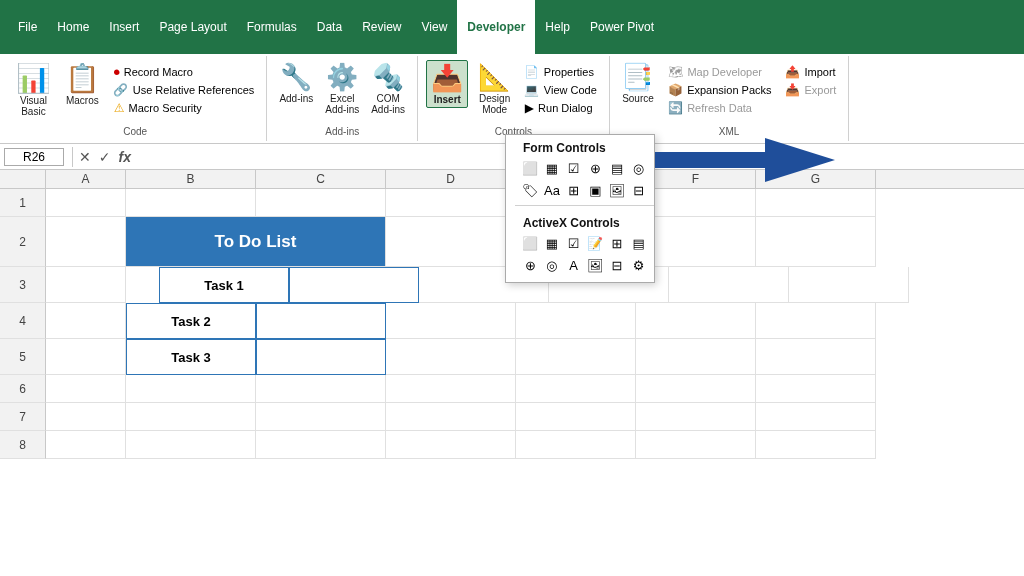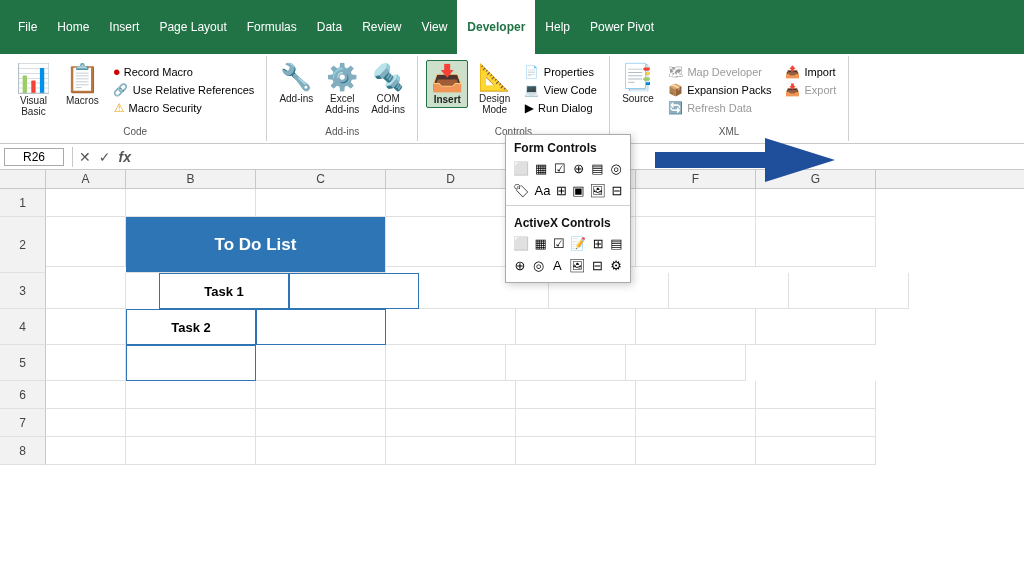--- a/index.html
+++ b/index.html
@@ -37,21 +37,21 @@
     .spreadsheet-row { display: flex; }
     .row-header { width: 46px; min-width: 46px; background: #f2f2f2; border-right: 1px solid #c8c8c8; border-bottom: 1px solid #e0e0e0; text-align: center; font-size: 12px; color: #444; padding: 2px 0; display: flex; align-items: center; justify-content: center; }
     .cell { border-right: 1px solid #e0e0e0; border-bottom: 1px solid #e0e0e0; display: flex; align-items: center; justify-content: center; font-size: 13px; }
 
     
     .todo-header { background: #2E75B6; color: #fff; font-weight: bold; font-size: 15px; }
     .todo-task { background: #fff; font-weight: bold; font-size: 13px; }
     .todo-empty { background: #fff; }
 
     
-    .dropdown-panel { position: absolute; top: 134px; left: 505px; background: #fff; border: 1px solid #aaa; box-shadow: 2px 2px 8px rgba(0,0,0,0.2); width: 126px; z-index: 100; }
+    .dropdown-panel { position: absolute; top: 134px; left: 505px; background: #fff; border: 1px solid #aaa; box-shadow: 2px 2px 8px rgba(0,0,0,0.2); width: 150px; z-index: 100; padding-left: 9px; }
     .dropdown-section-title { font-weight: 600; font-size: 12px; padding: 6px 8px 2px 8px; color: #111; }
     .dropdown-icons-row { display: flex; align-items: center; padding: 2px 6px; gap: 3px; }
     .dp-icon { width: 20px; height: 18px; display: flex; align-items: center; justify-content: center; font-size: 13px; cursor: pointer; border: 1px solid transparent; }
     .dropdown-divider { height: 1px; background: #d0d0d0; margin: 4px 0; }
 
     
     .arrow-container { position: absolute; top: 138px; left: 655px; z-index: 101; }
   </style>
 </head>
 <body>
@@ -217,21 +217,21 @@
     <div class="cell" style="width:130px; min-width:130px; height:28px;"></div>
     <div class="cell" style="width:130px; min-width:130px; height:28px;"></div>
     <div class="cell" style="width:120px; min-width:120px; height:28px;"></div>
     <div class="cell" style="width:120px; min-width:120px; height:28px;"></div>
     <div class="cell" style="width:120px; min-width:120px; height:28px;"></div>
   </div>
 
   <div class="spreadsheet-row">
     <div class="row-header">2</div>
     <div class="cell" style="width:80px; min-width:80px; height:50px;"></div>
-    <div class="cell todo-header" style="width:260px; min-width:260px; height:56px; font-size:17px; font-weight:bold; color:#fff; background:#2E75B6;">
+    <div class="cell todo-header" style="width:260px; min-width:260px; height:50px; font-size:17px; font-weight:bold; color:#fff; background:#2E75B6;">
       <span>To Do List</span>
     </div>
     <div class="cell" style="width:130px; min-width:130px; height:50px;"></div>
     <div class="cell" style="width:120px; min-width:120px; height:50px;"></div>
     <div class="cell" style="width:120px; min-width:120px; height:50px;"></div>
     <div class="cell" style="width:120px; min-width:120px; height:50px;"></div>
   </div>
 
   <div class="spreadsheet-row">
     <div class="row-header">3</div>
@@ -255,20 +255,23 @@
     <div class="cell todo-empty" style="width:130px; min-width:130px; height:36px; border: 1px solid #2E75B6;"></div>
     <div class="cell" style="width:130px; min-width:130px; height:36px;"></div>
     <div class="cell" style="width:120px; min-width:120px; height:36px;"></div>
     <div class="cell" style="width:120px; min-width:120px; height:36px;"></div>
     <div class="cell" style="width:120px; min-width:120px; height:36px;"></div>
   </div>
 
   <div class="spreadsheet-row">
     <div class="row-header">5</div>
     <div class="cell" style="width:80px; min-width:80px; height:36px;"></div>
+    <div class="cell todo-task" style="width:130px; min-width:130px; height:36px; border: 1px solid #2E75B6; font-weight:bold;">
+      <span>Task 3</span>
+    </div>
     <div class="cell todo-empty" style="width:130px; min-width:130px; height:36px; border: 1px solid #2E75B6;"></div>
     <div class="cell" style="width:130px; min-width:130px; height:36px;"></div>
     <div class="cell" style="width:120px; min-width:120px; height:36px;"></div>
     <div class="cell" style="width:120px; min-width:120px; height:36px;"></div>
     <div class="cell" style="width:120px; min-width:120px; height:36px;"></div>
   </div>
 
   <div class="spreadsheet-row">
     <div class="row-header">6</div>
     <div class="cell" style="width:80px; min-width:80px; height:28px;"></div>

